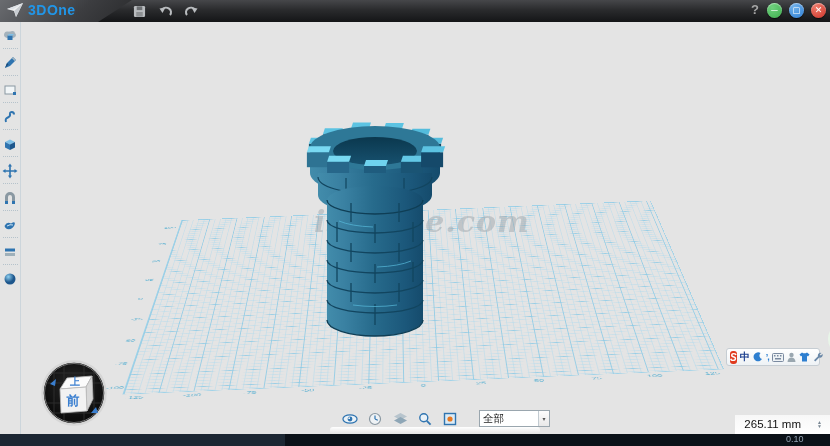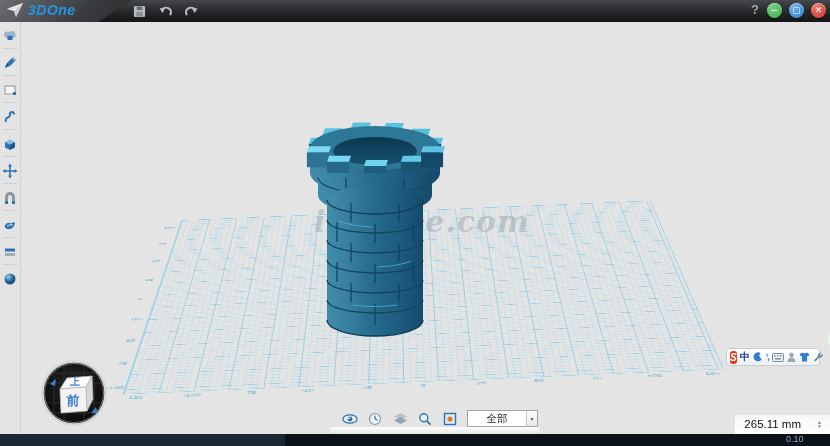--- a/index.html
+++ b/index.html
@@ -6,21 +6,21 @@
   body{width:830px;height:446px;overflow:hidden;font-family:"Liberation Sans",sans-serif;background:#e4e4e4;}
   #app{position:relative;width:830px;height:446px;overflow:hidden;background:#e4e4e4;}
 
   
   .titlebar{position:absolute;left:0;top:0;width:830px;height:22px;
     background:linear-gradient(#46474a 0%,#2a2b2d 45%,#141517 100%);z-index:50;}
   .titlebar .left-wedge{position:absolute;left:0;top:0;width:132px;height:22px;
     clip-path:polygon(0 0,132px 0,98px 22px,0 22px);
     background:linear-gradient(135deg,#6a6c70 0%,#3c3d40 60%,#2a2b2d 100%);}
   .logo{position:absolute;left:7px;top:2px;display:flex;align-items:center;gap:4px;}
-  .logo .wordmark{font-size:14px;font-weight:bold;font-style:italic;color:var(--accent-blue,#2196e8);letter-spacing:.5px;}
+  .logo .wordmark{font-size:14px;font-weight:bold;color:var(--accent-blue,#2196e8);letter-spacing:.5px;}
   .tb-tools{position:absolute;left:130px;top:3px;display:flex;gap:8px;align-items:center;}
   .tb-btn{width:18px;height:16px;display:flex;align-items:center;justify-content:center;cursor:default;}
   .doc-title{position:absolute;left:50%;top:4px;transform:translateX(-50%);
     color:#c9c9c9;font-size:12px;white-space:nowrap;}
   .help{position:absolute;left:748px;top:2px;color:#a6a6a6;font-size:13px;font-weight:bold;width:14px;text-align:center;}
   .winbtns{position:absolute;left:767px;top:3px;display:flex;gap:7px;}
   .winbtn{width:15px;height:15px;border-radius:50%;display:flex;align-items:center;justify-content:center;
     color:#fff;font-size:9px;line-height:1;box-shadow:inset 0 1px 1px rgba(255,255,255,.5), 0 1px 1px rgba(0,0,0,.6);}
   .winbtn.min{background:radial-gradient(circle at 35% 30%,#6fd07e,var(--min-green,#3fae4e));}
   .winbtn.max{background:radial-gradient(circle at 35% 30%,#6fb0e8,var(--max-blue,#2f7fd6));}
@@ -50,21 +50,21 @@
   .tower{position:absolute;left:271px;top:93px;z-index:3;}
 
   
   .viewcube{position:absolute;left:17px;top:336px;z-index:10;cursor:pointer;}
 
   
   .shadowbar{position:absolute;left:308px;top:405px;width:210px;height:7px;z-index:4;
     background:linear-gradient(#ffffff,rgba(255,255,255,0));border-radius:3px;}
   .btoolbar{position:absolute;left:320px;top:388px;display:flex;align-items:center;gap:9px;z-index:5;}
   .btool{width:16px;height:16px;display:flex;align-items:center;justify-content:center;cursor:pointer;}
-  .combo{display:flex;align-items:center;height:15px;border:1px solid #9aa6ae;background:#fff;margin-left:0;text-align:center;}
+  .combo{display:flex;align-items:center;height:15px;border:1px solid #9aa6ae;background:#fff;margin-left:12px;}
   .combo .val{width:52px;font-size:10.5px;color:#222;padding:0 3px;overflow:hidden;white-space:nowrap;}
   .combo .drop{width:10px;height:15px;border-left:1px solid #c3cbd1;background:linear-gradient(#fdfdfd,#e8e8e8);
     display:flex;align-items:center;justify-content:center;font-size:6px;color:#555;cursor:pointer;}
 
   
   .status-patch{position:absolute;right:0px;top:393px;width:95px;height:19px;background:linear-gradient(#f7f7f7,#ffffff);z-index:5;}
   .measure{position:absolute;right:8px;top:396px;z-index:6;display:flex;align-items:center;gap:16px;}
   .measure .mval{font-size:11.5px;color:#111;}
   .spinner{display:flex;flex-direction:column;font-size:5px;color:#7a8894;line-height:4px;cursor:pointer;}
 

